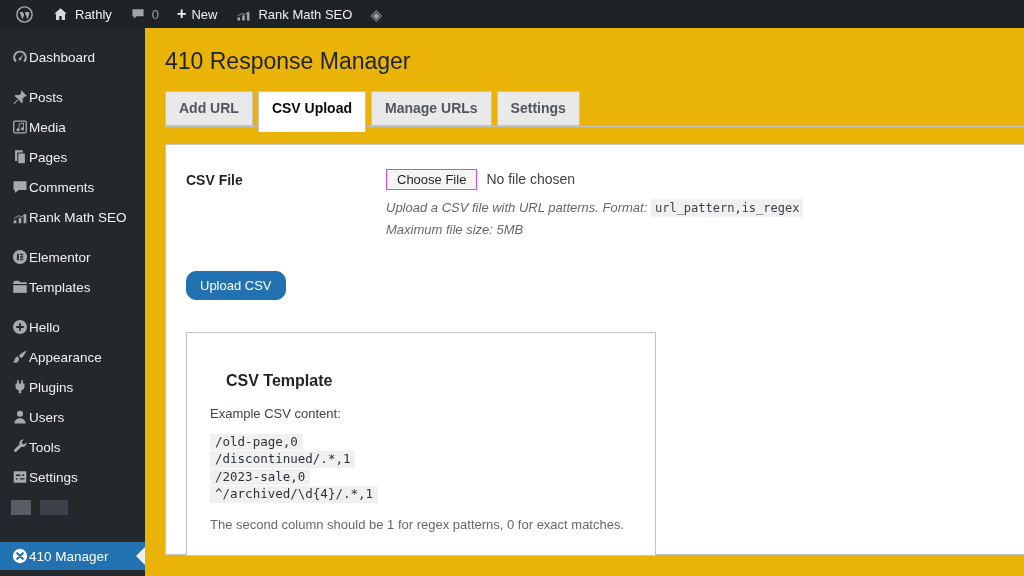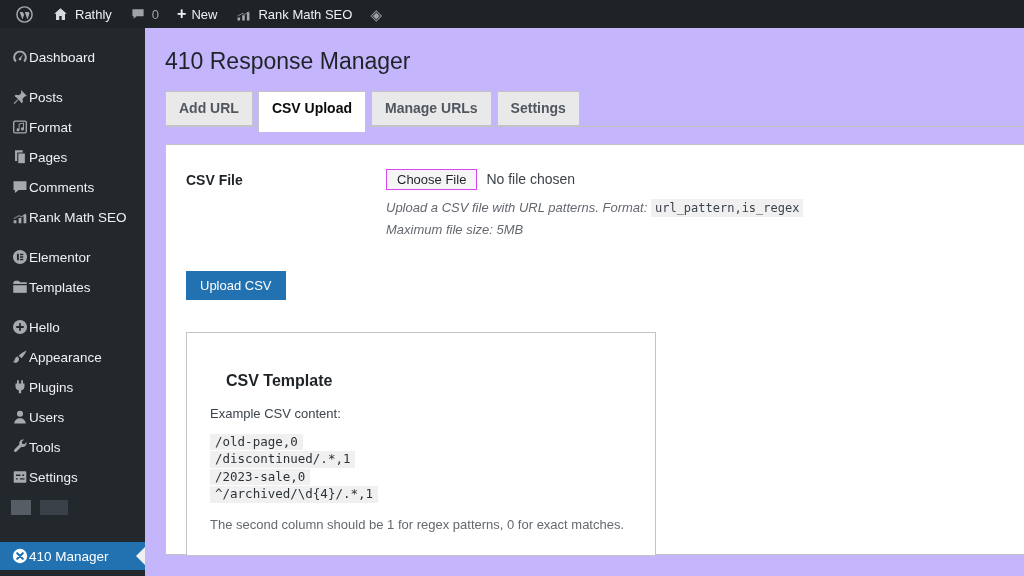--- a/index.html
+++ b/index.html
@@ -48,21 +48,21 @@
     border-top:9px solid transparent; border-bottom:9px solid transparent;
     border-right:9px solid #f0f0f1;
   }
   .redacted-row { height:30px; display:flex; align-items:center; gap:9px; padding:0 11px; }
   .redact-a { width:20px; height:15px; background:#565d64; }
   .redact-b { width:28px; height:15px; background:#3a4149; }
 
   
   #content {
     position:absolute; top:28px; left:145px; right:0; bottom:0;
-    background:#c4b5fd; overflow:hidden;
+    background:#eab308; overflow:hidden;
   }
   h1.page-title {
     margin:19px 0 0 20px; font-size:23px; font-weight:400; color:#1d2327; line-height:1.3;
   }
   .tabbar {
     margin-top:14px; position:relative; height:41px;
     display:flex; gap:5px; padding-left:20px; align-items:flex-start;
   }
   .tabbar::after {
     content:""; position:absolute; left:20px; right:0; top:35px; height:1px;
@@ -94,21 +94,21 @@
   }
   .file-status { font-size:14px; color:#3c434a; }
   .desc { margin-top:10px; font-size:13px; font-style:italic; color:#646970; }
   .desc + .desc { margin-top:7px; }
   .code-chip {
     font-family:"DejaVu Sans Mono", monospace; font-style:normal;
     font-size:12px; background:#f0f0f1; color:#3c434a; padding:2px 4px;
   }
   .btn-primary {
     display:inline-block; margin:34px 0 0 20px;
-    background:#2271b1; border:1px solid #2271b1; border-radius:0;
+    background:#2271b1; border:1px solid #2271b1; border-radius:10px;
     color:#fff; font-size:13px; font-weight:400; padding:6px 13px; cursor:pointer;
     font-family:"Liberation Sans", sans-serif;
   }
 
   .template-box {
     margin:32px 0 0 20px; width:470px;
     background:#fff; border:1px solid #c3c4c7; padding:23px;
   }
   .template-box h2 { margin:16px; font-size:16px; font-weight:bold; color:#1d2327; }
   .tb-intro { margin-top:14px; font-size:13px; color:#3c434a; }
@@ -186,21 +186,21 @@
     </span>
     <span>Posts</span>
   </div>
   <div class="menu-item">
     <span class="mi-icon">
       <svg viewBox="0 0 20 20">
           <rect x="3" y="3.5" width="14" height="13" rx="1.5" fill="none" stroke="currentColor" stroke-width="1.5"></rect>
           <path fill="currentColor" d="M13.4 6v4.6a1.7 1.7 0 1 0 1 1.5V5l-5.9 1.3v5.3a1.7 1.7 0 1 0 1 1.5V7.3z"></path>
         </svg>
     </span>
-    <span>Format</span>
+    <span>Media</span>
   </div>
   <div class="menu-item">
     <span class="mi-icon">
       <svg viewBox="0 0 20 20">
           <path fill="currentColor" d="M4.5 2.5H13v12H4.5z"></path>
           <path fill="currentColor" stroke="#23282d" stroke-width="1.2" d="M7.5 5.5H16v12H7.5z"></path>
         </svg>
     </span>
     <span>Pages</span>
   </div>

